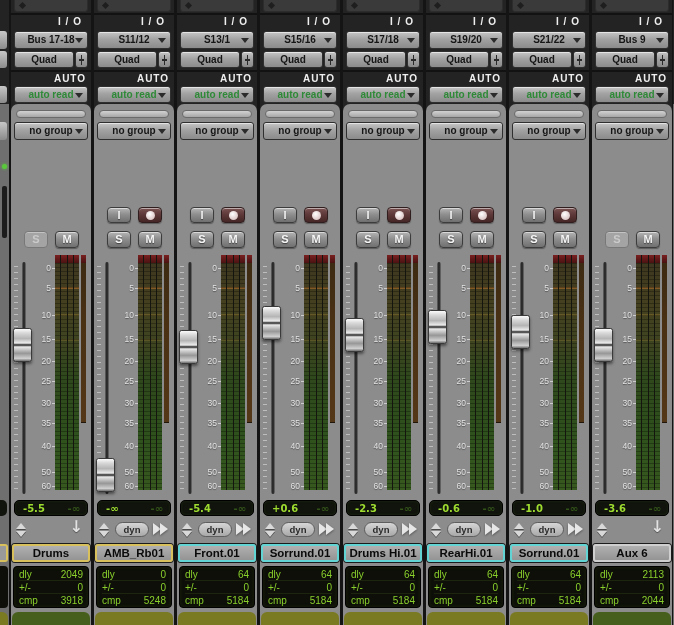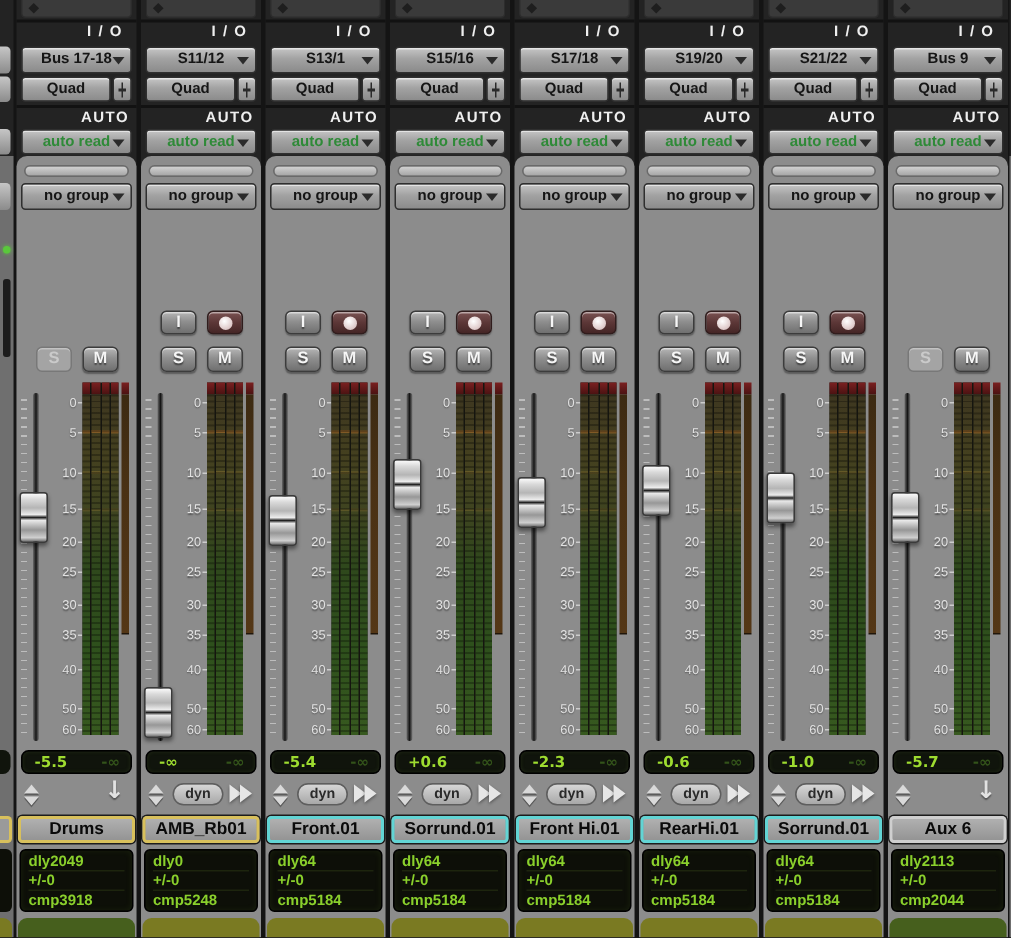--- a/index.html
+++ b/index.html
@@ -82,21 +82,21 @@
   .ffwd-icon i { position:absolute; top:0; width:0; height:0; border-top:6px solid transparent; border-bottom:6px solid transparent; border-left:8px solid #e6e6e6; filter:drop-shadow(0 1px 1px rgba(0,0,0,.4)); }
   .ffwd-icon i:first-child { left:0; }
   .ffwd-icon i:last-child { left:7px; }
   .down-arrow { position:absolute; right:8px; top:517px; font-family:"DejaVu Sans", sans-serif; font-size:16px; font-weight:bold; color:#e2e2e2; text-shadow:0 1px 1px rgba(0,0,0,.4); }
 
   
   .nameplate { position:absolute; top:544px; left:1px; right:1px; height:18px; background:linear-gradient(180deg,#b0b0b0,#949494); border:2px solid #888; border-radius:3px; box-shadow:0 0 0 1px #1c1c1c; font-size:11.5px; font-weight:bold; color:#0a0a0a; text-align:center; line-height:14px; white-space:nowrap; overflow:hidden; }
 
   
   .dlypanel { position:absolute; top:566px; left:2px; right:2px; height:42px; background:#0d0f08; border:1px solid #000; border-radius:4px; box-shadow:inset 0 0 4px rgba(140,200,60,.10); padding:1px 5px; }
-  .dlyrow { display:flex; justify-content:flex-start; height:13px; line-height:13px; font-size:10px; font-weight:bold; color:#8ad02c; border-bottom:1px solid rgba(130,180,60,.14); }
+  .dlyrow { display:flex; justify-content:space-between; height:13px; line-height:13px; font-size:10px; font-weight:normal; color:#8ad02c; border-bottom:1px solid rgba(130,180,60,.14); }
   .dlyrow:last-child { border-bottom:none; }
 
   .bottom-strip { position:absolute; top:612px; bottom:0; left:1px; right:1px; border-radius:6px 6px 0 0; background:#7a7a22; }
 </style>
 </head>
 <body>
 
 <div class="mixer">
   <div class="sliver sliver-left">
     <div class="body"></div>
@@ -627,21 +627,21 @@
     <div class="spinner">
           <div class="up"></div>
           <div class="dn"></div>
         </div>
     <div class="dyn-pill">dyn</div>
     <div class="ffwd-icon">
           <i></i>
           <i></i>
         </div>
 
-    <div class="nameplate" style="border-color: rgb(98, 212, 212);">Front Hi.01</div>
+    <div class="nameplate" style="border-color: rgb(98, 212, 212);">Drums Hi.01</div>
     <div class="dlypanel">
       <div class="dlyrow">
             <span>dly</span>
             <span>64</span>
           </div>
       <div class="dlyrow">
             <span>+/-</span>
             <span>0</span>
           </div>
       <div class="dlyrow">
@@ -939,21 +939,21 @@
     <div class="meter">
           <b></b>
           <b></b>
           <b></b>
           <b></b>
         </div>
     <div class="narrow-cap"></div>
     <div class="narrow-bar"></div>
     <div class="knob" style="top: 328px;"></div>
     <div class="volbox">
-      <span class="vol-main">-5.7</span>
+      <span class="vol-main">-3.6</span>
       <span class="vol-sec">-∞</span>
     </div>
     <div class="spinner">
           <div class="up"></div>
           <div class="dn"></div>
         </div>
 
     <div class="down-arrow">↓</div>
     <div class="nameplate" style="border-color: rgb(207, 207, 207);">Aux 6</div>
     <div class="dlypanel">

